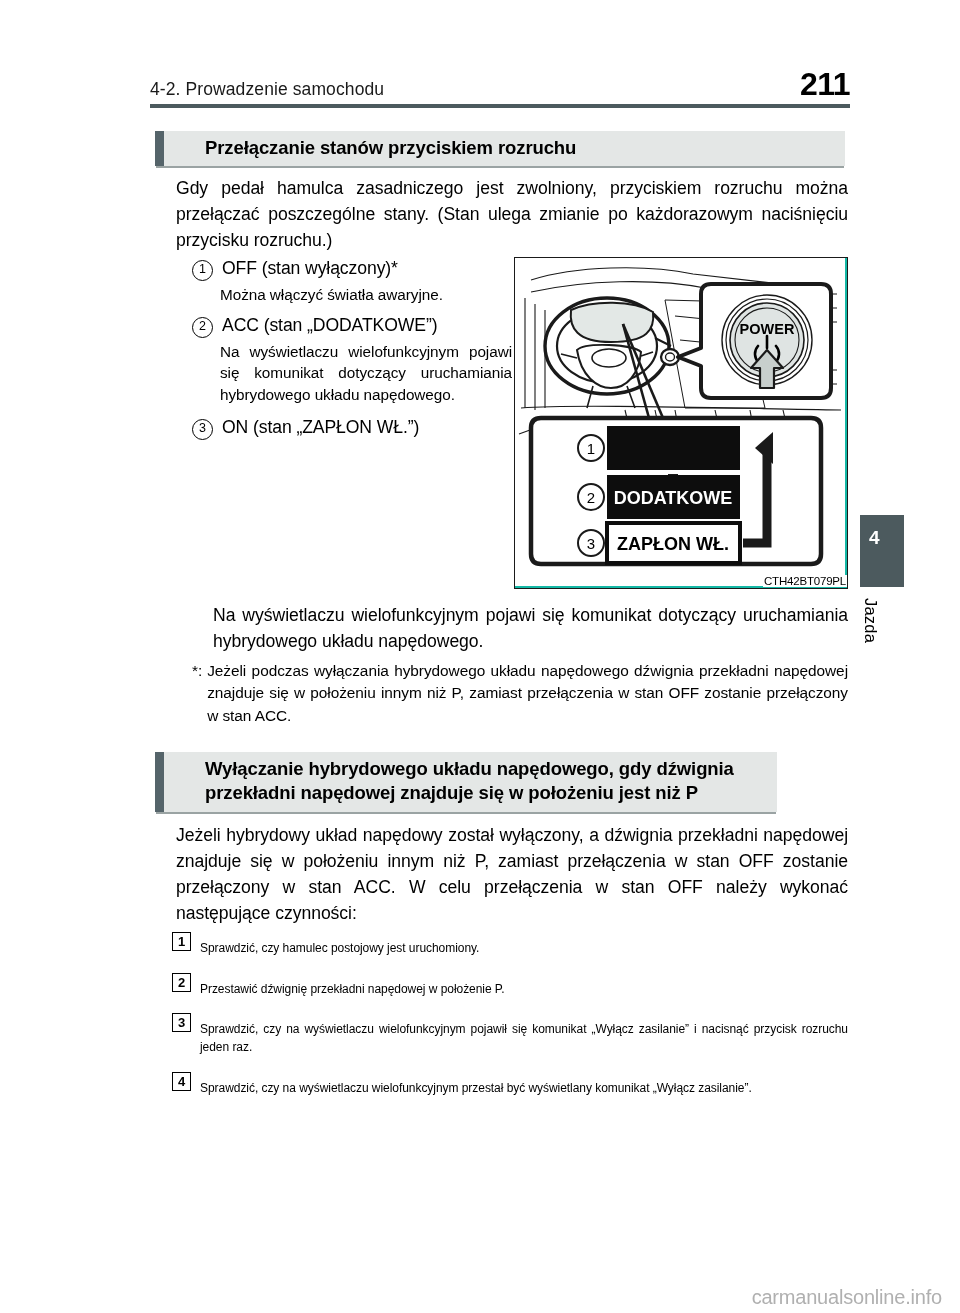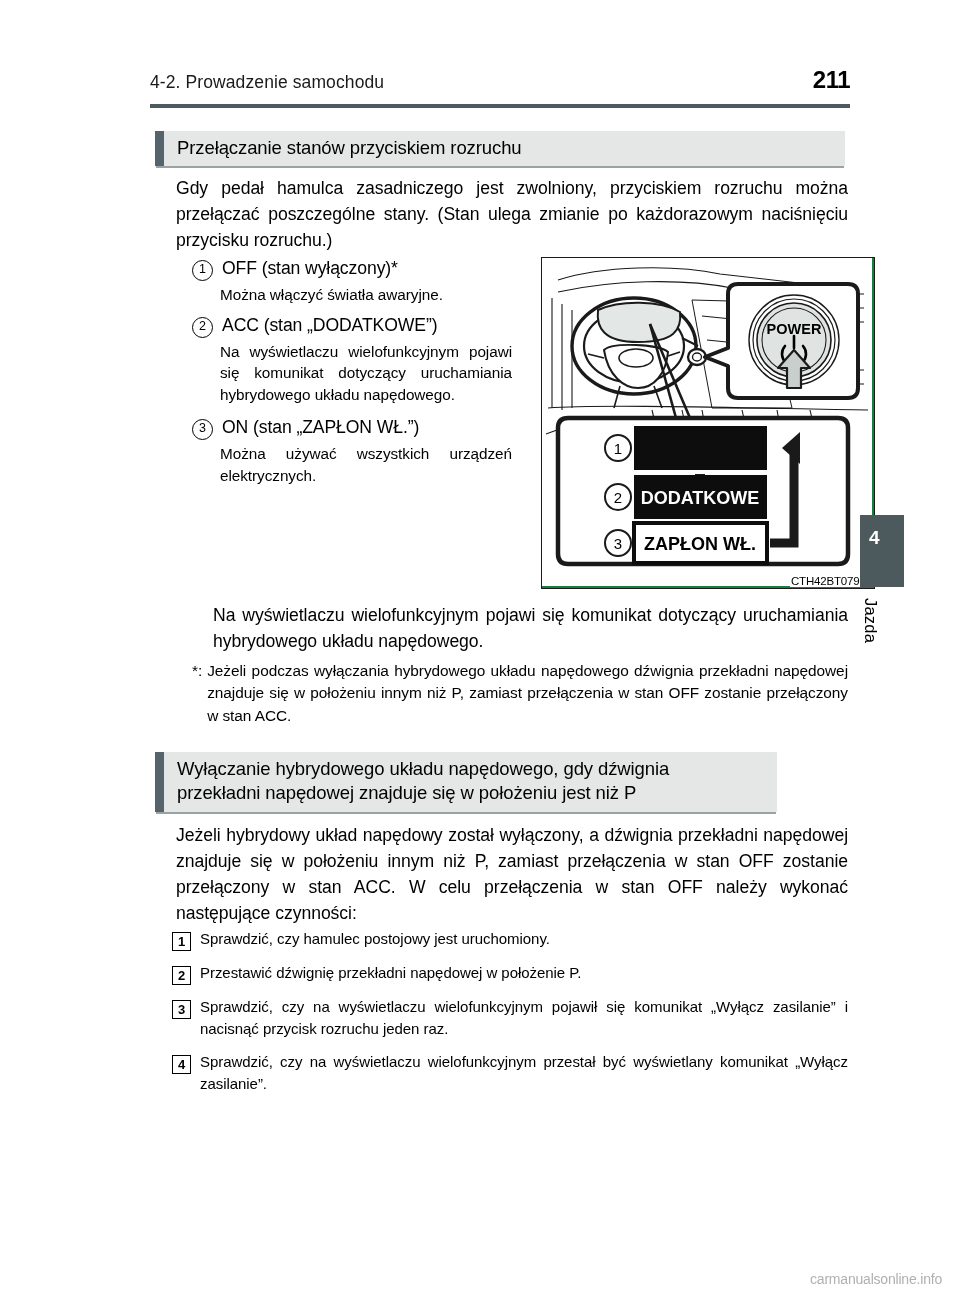--- a/index.html
+++ b/index.html
@@ -25,21 +25,21 @@
     display: flex;
     align-items: baseline;
     justify-content: space-between;
   }
   .header-title {
     font-size: 17.5px;
     color: #1a1a1a;
     letter-spacing: 0.1px;
   }
   .header-page-number {
-    font-size: 24px;
+    font-size: 32px;
     font-weight: bold;
     margin-left: 22px;
     letter-spacing: -0.5px;
   }
   .header-rule {
     position: absolute;
     left: 150px;
     top: 104px;
     width: 700px;
     height: 4px;
@@ -55,23 +55,24 @@
     box-shadow: 0 3px 0 -1px #9aa3a3;
   }
   .section-bar .accent {
     width: 9px;
     background: #55646a;
     flex: 0 0 auto;
   }
   .section-bar .bar-text {
     padding: 5px 0 6px 13px;
     font-size: 18.5px;
-    font-weight: normal;
+    font-weight: bold;
     line-height: 1.32;
     letter-spacing: -0.1px;
+    margin-left: 28px;
   }
 
   #section-bar-1 { left: 155px; top: 131px; width: 690px; }
   #section-bar-2 { left: 155px; top: 752px; width: 622px; }
 
   
   .body-text {
     position: absolute;
     font-size: 17.6px;
     line-height: 1.47;
@@ -167,36 +168,37 @@
     height: 17px;
     border: 1.6px solid #000;
     font-size: 13px;
     font-weight: bold;
     line-height: 17px;
     text-align: center;
     margin-right: 9px;
     margin-top: 4px;
   }
   .step-text {
-    font-size: 15px;
+    font-size: 12px;
     line-height: 1.47;
     text-align: justify;
     letter-spacing: -0.05px;
     flex: 1 1 auto;
+    margin-top: 12px;
   }
 
   
   .figure {
     position: absolute;
-    left: 541px;
+    left: 514px;
     top: 257px;
     width: 332px;
     height: 330px;
     border: 1.5px solid #1a1a1a;
-    background: #15803d;
+    background: #14b8a6;
     overflow: hidden;
   }
   .figure svg { display: block; }
   .figure-code {
     position: absolute;
     right: 0px;
     bottom: 1px;
     font-size: 11.5px;
     letter-spacing: -0.2px;
     color: #000;
@@ -228,22 +230,22 @@
     font-size: 16.5px;
     color: #000;
     writing-mode: vertical-rl;
     letter-spacing: 0.2px;
   }
 
   
   .watermark {
     position: absolute;
     right: 18px;
-    bottom: 26px;
-    font-size: 14px;
+    bottom: 4px;
+    font-size: 20px;
     color: #b0b0b0;
     letter-spacing: -0.2px;
   }
 </style>
 </head>
 <body>
 
 <div class="page-header">
   <span class="header-title">4-2. Prowadzenie samochodu</span>
   <span class="header-page-number">211</span>
@@ -268,21 +270,20 @@
   <div class="state-item">
     <div class="circled-num">2</div>
     <div class="state-title">ACC (stan „DODATKOWE”)</div>
   </div>
   <div class="state-desc">Na wyświetlaczu wielofunkcyjnym pojawi się komunikat dotyczący uruchamiania hybrydowego układu napędowego.</div>
 
   <div class="state-item">
     <div class="circled-num">3</div>
     <div class="state-title">ON (stan „ZAPŁON WŁ.”)</div>
   </div>
-  <div class="state-desc">Można używać wszystkich urządzeń elektrycznych.</div>
 </div>
 
 <div class="wide-desc" id="on-wide-desc">Na wyświetlaczu wielofunkcyjnym pojawi się komunikat dotyczący uruchamiania hybrydowego układu napędowego.</div>
 
 <div class="footnote">
   <span class="marker">*:</span>
   <span class="ftext">Jeżeli podczas wyłączania hybrydowego układu napędowego dźwignia przekładni napędowej znajduje się w położeniu innym niż P, zamiast przełączenia w stan OFF zostanie przełączony w stan ACC.</span>
 </div>
 
 <div class="figure">

